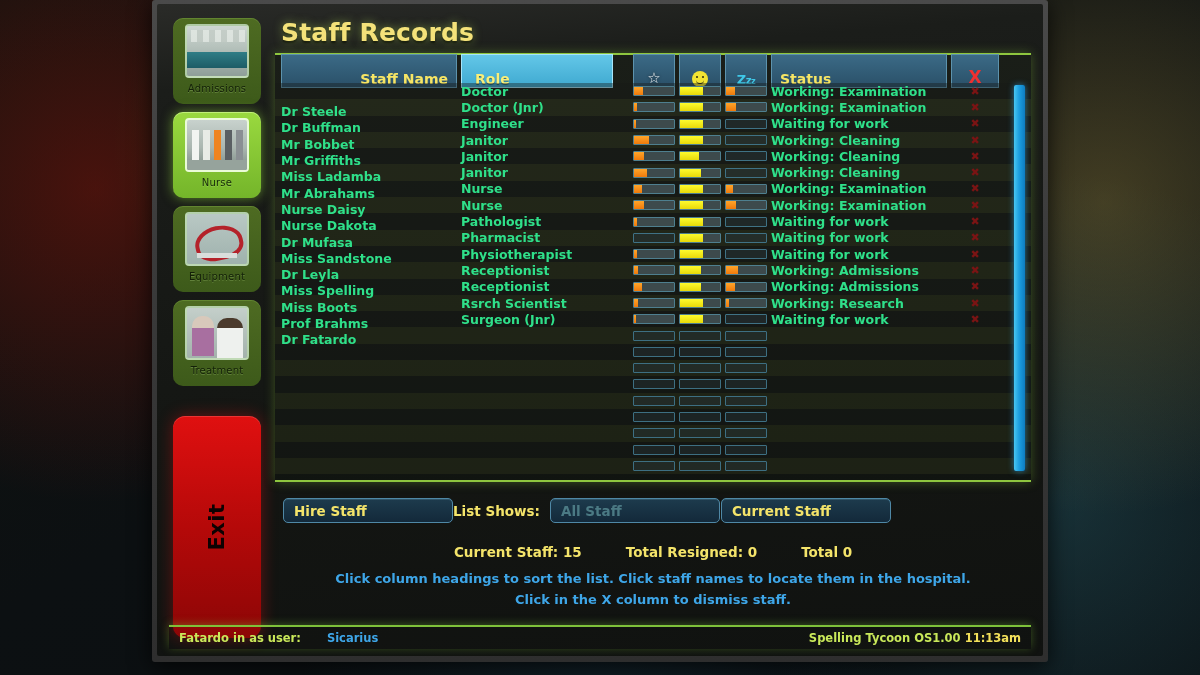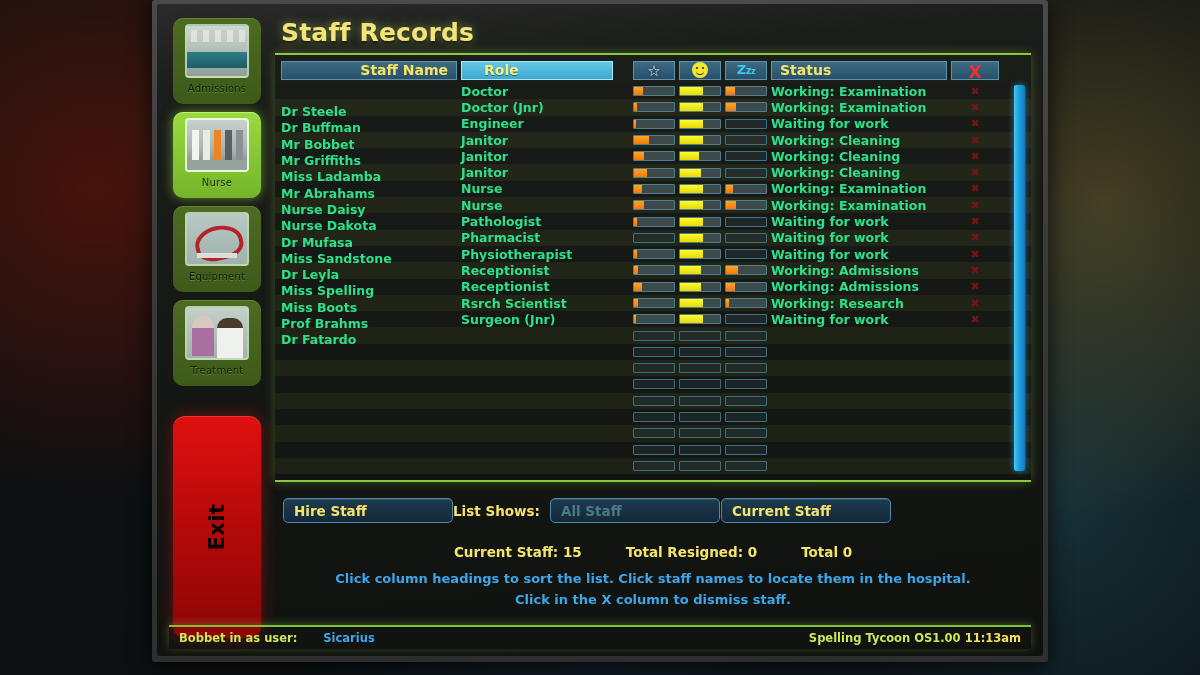--- a/index.html
+++ b/index.html
@@ -169,36 +169,36 @@
     padding-top: 3px;
   }
 
   
   .hdr {
     display: flex; align-items: center;
     height: 25px; padding: 0 6px;
     gap: 4px;
   }
   .hdr-cell {
-    height: 19px;
+    height: 34px;
     background: linear-gradient(180deg, #3b6a86 0%, #2a5068 100%);
     border: 1px solid #5d93ad;
     border-radius: 0;
-    display: flex; align-items: flex-start;
+    display: flex; align-items: flex-end;
     color: #f6e565; font-weight: bold; font-size: 14px;
     cursor: pointer;
   }
   .hdr-cell.active {
     background: linear-gradient(180deg, #63c7e8 0%, #3fa9d0 100%);
     border-color: #a7e5fa;
     color: #f8ef7a;
     text-shadow: 0 1px 1px rgba(0,0,0,0.45);
   }
   .h-name { width: 176px; justify-content: flex-end; padding-right: 8px; }
-  .h-role { width: 152px; justify-content: flex-start; padding-left: 22px; }
+  .h-role { width: 152px; justify-content: flex-start; padding-left: 13px; }
   .h-icon { width: 42px; justify-content: center; }
   .h-status { width: 176px; justify-content: flex-start; padding-left: 8px; }
   .h-x { width: 48px; justify-content: center; color: #ef3030; font-size: 17px; }
   .spacer-2 { width: 12px; }
 
   .icon-star { font-size: 15px; color: #e8eef0; text-shadow: 0 0 3px rgba(0,0,0,.8); }
   .icon-smiley {
     width: 16px; height: 16px; border-radius: 50%;
     background: #f2e432;
     position: relative;
@@ -859,21 +859,21 @@
       </div>
 
       <div class="hint">
         <div>Click column headings to sort the list. Click staff names to locate them in the hospital.</div>
         <div>Click in the X column to dismiss staff.</div>
       </div>
     </div>
 
     <div class="statusbar">
       <div class="sb-left">
-        <span>Bobbet in as user:</span>
+        <span>Fatardo in as user:</span>
         <span class="sb-user">Sicarius</span>
       </div>
       <div class="sb-right">
         <span>Spelling Tycoon OS1.00</span>
         <span class="sb-time">11:13am</span>
       </div>
     </div>
 
   </div>
 </div>

